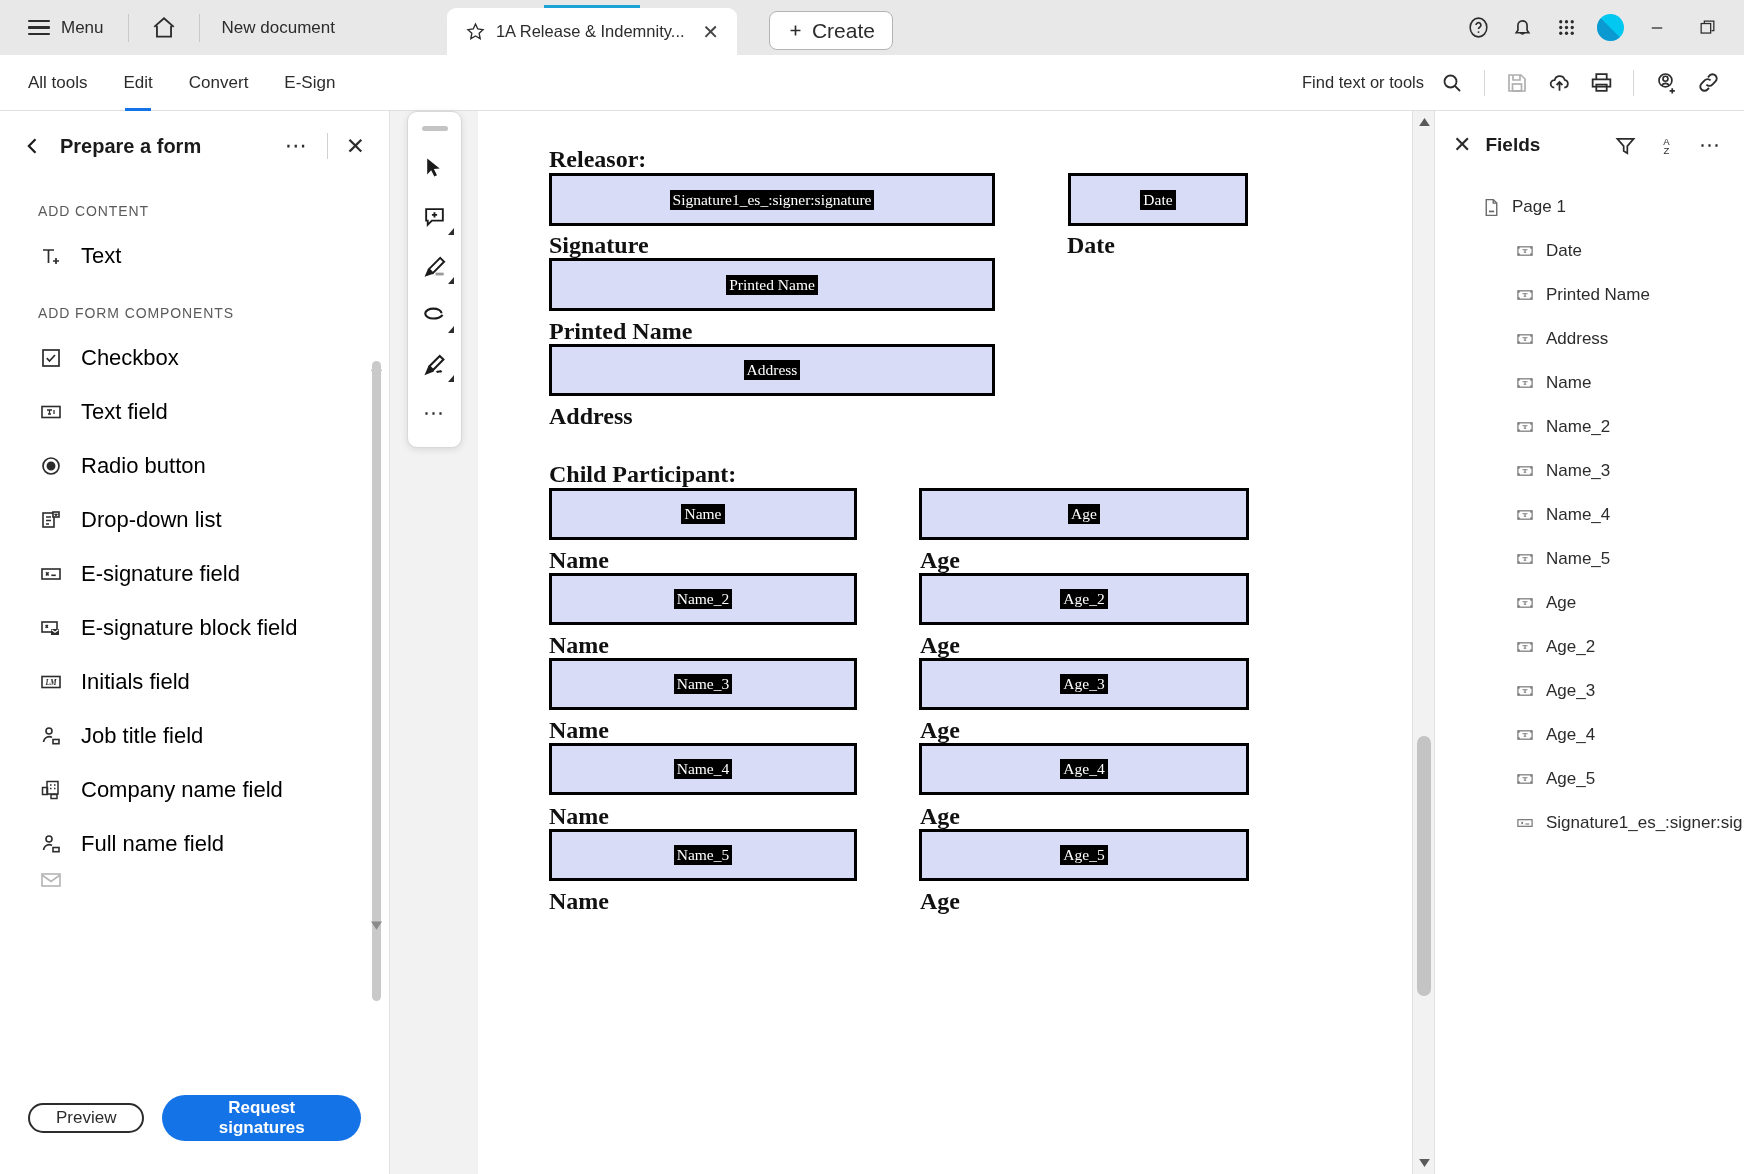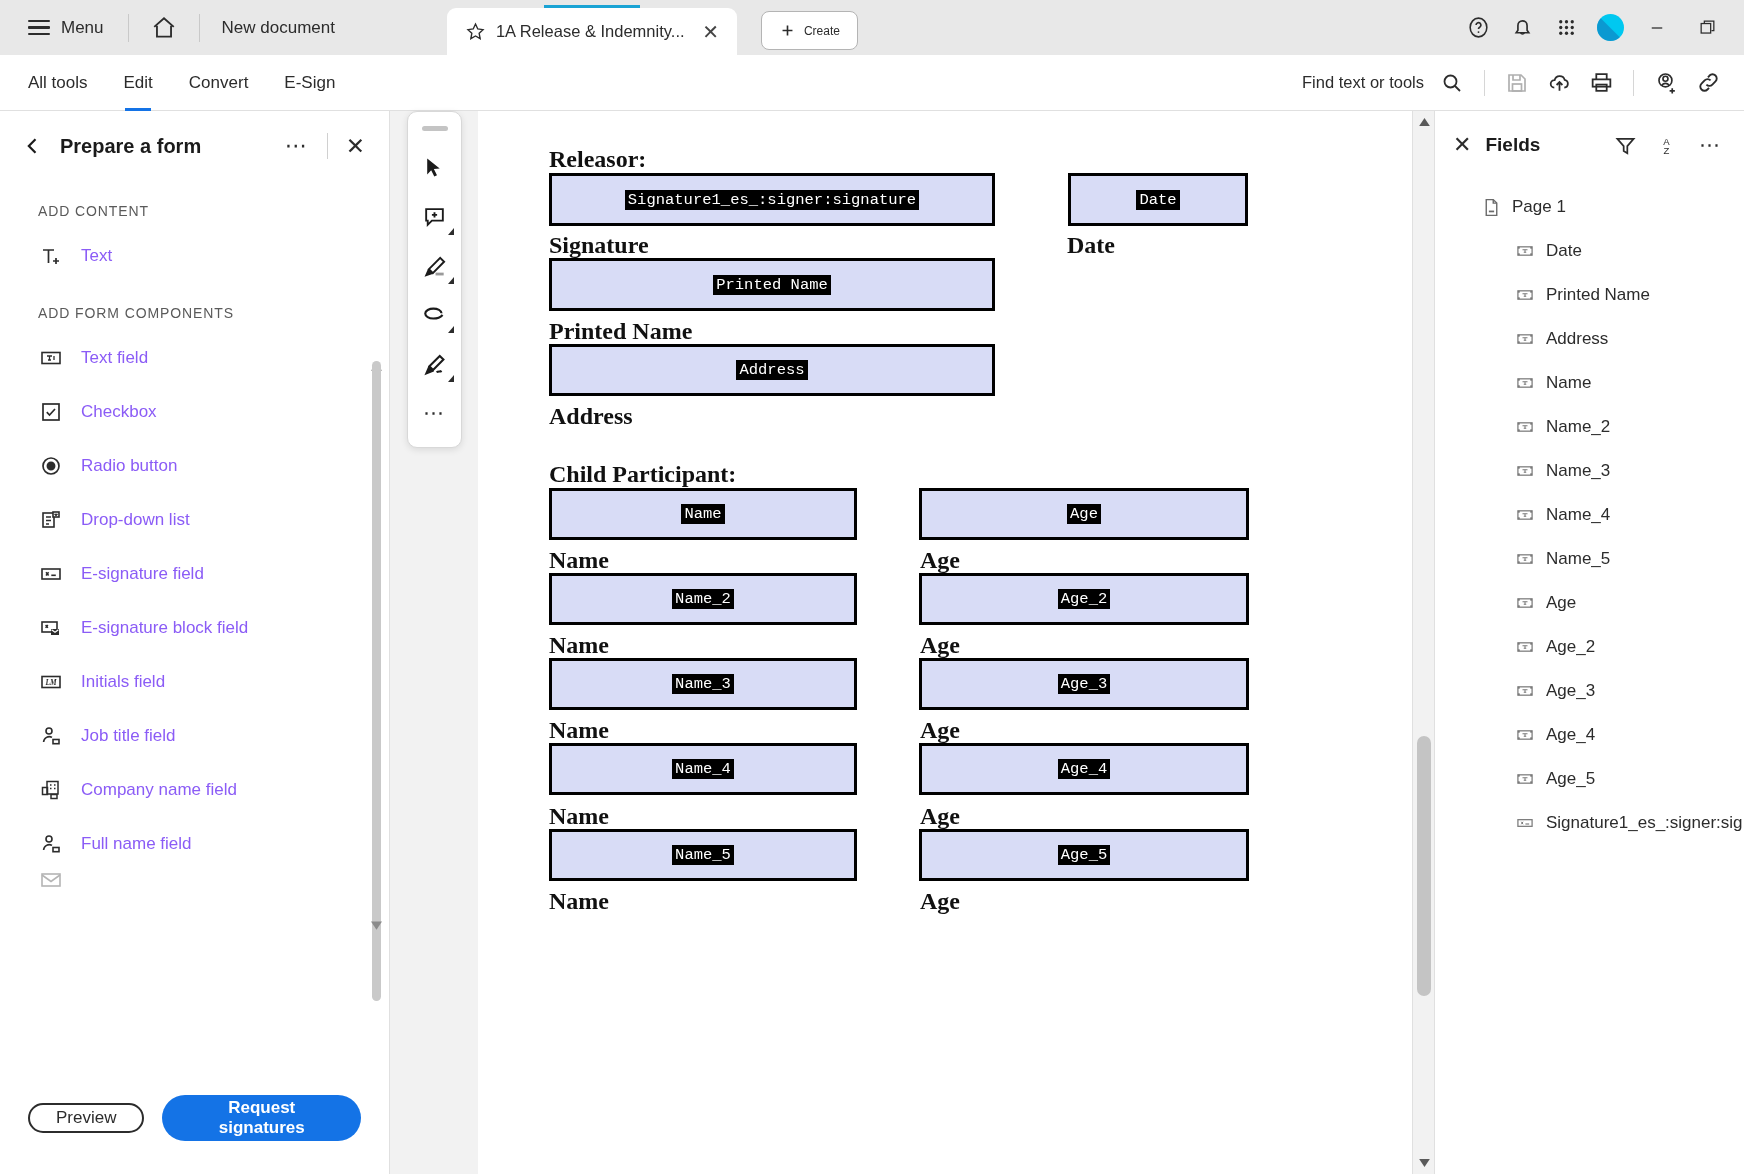--- a/index.html
+++ b/index.html
@@ -30,23 +30,23 @@
     display: flex; align-items: center; gap: 10px; padding: 0 15px 0 18px;
     min-width: 290px; position: relative; cursor: pointer;
   }
   .tab::before {
     content: ''; position: absolute; top: -3px; left: 50%; transform: translateX(-50%);
     width: 96px; height: 3px; background: #1aa3d4;
   }
   .tab-title { font-size: 16.5px; color: #2c2c2c; white-space: nowrap; flex: 1; }
   .tab-close { font-size: 20px; color: #444; line-height: 1; cursor: pointer; padding: 0 3px; }
   .create-btn {
-    height: 39px; margin-left: 24px; margin-bottom: 5px; border: 1px solid #b4b4b4;
+    height: 39px; margin-left: 32px; margin-bottom: 5px; border: 1px solid #b4b4b4;
     border-radius: 8px; background: #fff; display: flex; align-items: center; gap: 8px;
-    padding: 0 17px; font-size: 12px; color: #2c2c2c; cursor: pointer;
+    padding: 0 17px; font-size: 21px; color: #2c2c2c; cursor: pointer;
   }
   .tb-right {
     position: absolute; right: 0; top: 0; height: 55px;
     display: flex; align-items: center; gap: 4px; padding-right: 14px;
   }
   .icon-btn {
     width: 40px; height: 40px; display: flex; align-items: center; justify-content: center;
     cursor: pointer; border-radius: 5px;
   }
   .avatar { width: 27px; height: 27px; border-radius: 50%; background: #00c8f0; position: relative; overflow: hidden; }
@@ -86,21 +86,21 @@
   .lp-scroll { flex: 1; overflow: hidden; position: relative; padding-left: 14px; }
   .section-title {
     font-size: 14px; color: #5a5a5a; letter-spacing: .9px;
     padding: 22px 0 10px 24px; text-transform: uppercase;
   }
   .tool-row {
     display: flex; align-items: center; gap: 17px; height: 54px;
     padding-left: 24px; cursor: pointer; border-radius: 6px; margin-right: 24px;
   }
   .tool-ico { width: 26px; height: 26px; display: flex; align-items: center; justify-content: center; flex: 0 0 26px; }
-  .tool-label { font-size: 17px; color: #8b5cf6; }
+  .tool-label { font-size: 22px; color: #000000; }
   .lp-thumb { position: absolute; right: 8px; top: 180px; width: 9px; height: 640px; background: #c9c9c9; border-radius: 5px; cursor: pointer; }
   .lp-arrow-up, .lp-arrow-dn { position: absolute; right: 6px; width: 14px; height: 14px;
     display:flex; align-items:center; justify-content:center; cursor:pointer; }
   .lp-arrow-up { top: 178px; } .lp-arrow-dn { bottom: 130px; }
 
   .lp-footer { height: 112px; display: flex; align-items: center; gap: 18px; padding: 0 28px; background:#fff; }
   .btn-outline {
     height: 30px; border: 2px solid #2c2c2c; border-radius: 23px; background: #fff;
     padding: 0 26px; font-size: 17px; color: #2c2c2c; cursor: pointer; font-family: inherit;
   }
@@ -128,21 +128,21 @@
   .page-wrap { flex: 1; background: #8b5cf6; position: relative; overflow: hidden; min-width: 0; }
   .pdf-page { position: absolute; inset: 0; background: #fff; }
   .cut-text { position: absolute; left: 556px; top: -10px; font-family: "Liberation Serif", serif;
     font-size: 23px; font-weight: 700; color: #111; }
 
   .fld {
     position: absolute; background: #d8dcf6; border: 3px solid #000;
     display: flex; align-items: center; justify-content: center;
   }
   .fld span { background: #000; color: #fff; font-size: 15.5px; padding: 1px 3px;
-    font-family: Liberation Mono, monospace; white-space: nowrap; }
+    font-family: Liberation Serif, serif; white-space: nowrap; }
   .dlabel { position: absolute; font-family: "Liberation Serif", serif;
     font-size: 24px; font-weight: 700; color: #111; }
 
   .v-scroll { position:absolute; right:0; top:0; bottom:0; width:22px; background:#f2f2f2;
     border-left:1px solid #e0e0e0; }
   .vs-up, .vs-dn { position:absolute; left:0; width:22px; height:22px; display:flex;
     align-items:center; justify-content:center; cursor:pointer; }
   .vs-up { top:0; } .vs-dn { bottom:0; }
   .vs-thumb { position:absolute; left:4px; width:14px; top: 625px; height: 260px;
     background:#c4c4c4; border-radius:7px; cursor:pointer; }
@@ -329,37 +329,37 @@
                 <path d="M17 14v6M14 17h6"></path>
             </svg>
           </span>
           <span class="tool-label">Text</span>
         </div>
 
         <div class="section-title">ADD FORM COMPONENTS</div>
 
         <div class="tool-row">
           <span class="tool-ico">
+            <svg width="24" height="24" viewBox="0 0 24 24" fill="none" stroke="#2c2c2c" stroke-width="1.7">
+              <rect x="4" y="4" width="16" height="16"></rect>
+                <path d="M7.8 12.2l2.7 2.8 5.5-6"></path>
+            </svg>
+          </span>
+          <span class="tool-label">Checkbox</span>
+        </div>
+
+        <div class="tool-row">
+          <span class="tool-ico">
             <svg width="24" height="24" viewBox="0 0 24 24" fill="none" stroke="#2c2c2c" stroke-width="1.6">
               <rect x="3" y="6.5" width="18" height="11"></rect>
                 <path d="M8 10h5M10.5 10v4M9 14h3" stroke-width="1.3"></path>
                 <path d="M15 10v4" stroke-width="1.3"></path>
             </svg>
           </span>
           <span class="tool-label">Text field</span>
-        </div>
-
-        <div class="tool-row">
-          <span class="tool-ico">
-            <svg width="24" height="24" viewBox="0 0 24 24" fill="none" stroke="#2c2c2c" stroke-width="1.7">
-              <rect x="4" y="4" width="16" height="16"></rect>
-                <path d="M7.8 12.2l2.7 2.8 5.5-6"></path>
-            </svg>
-          </span>
-          <span class="tool-label">Checkbox</span>
         </div>
 
         <div class="tool-row">
           <span class="tool-ico">
             <svg width="24" height="24" viewBox="0 0 24 24" fill="none" stroke="#2c2c2c" stroke-width="1.7">
               <circle cx="12" cy="12" r="8"></circle>
                 <circle cx="12" cy="12" r="3.6" fill="#2c2c2c"></circle>
             </svg>
           </span>
           <span class="tool-label">Radio button</span>

